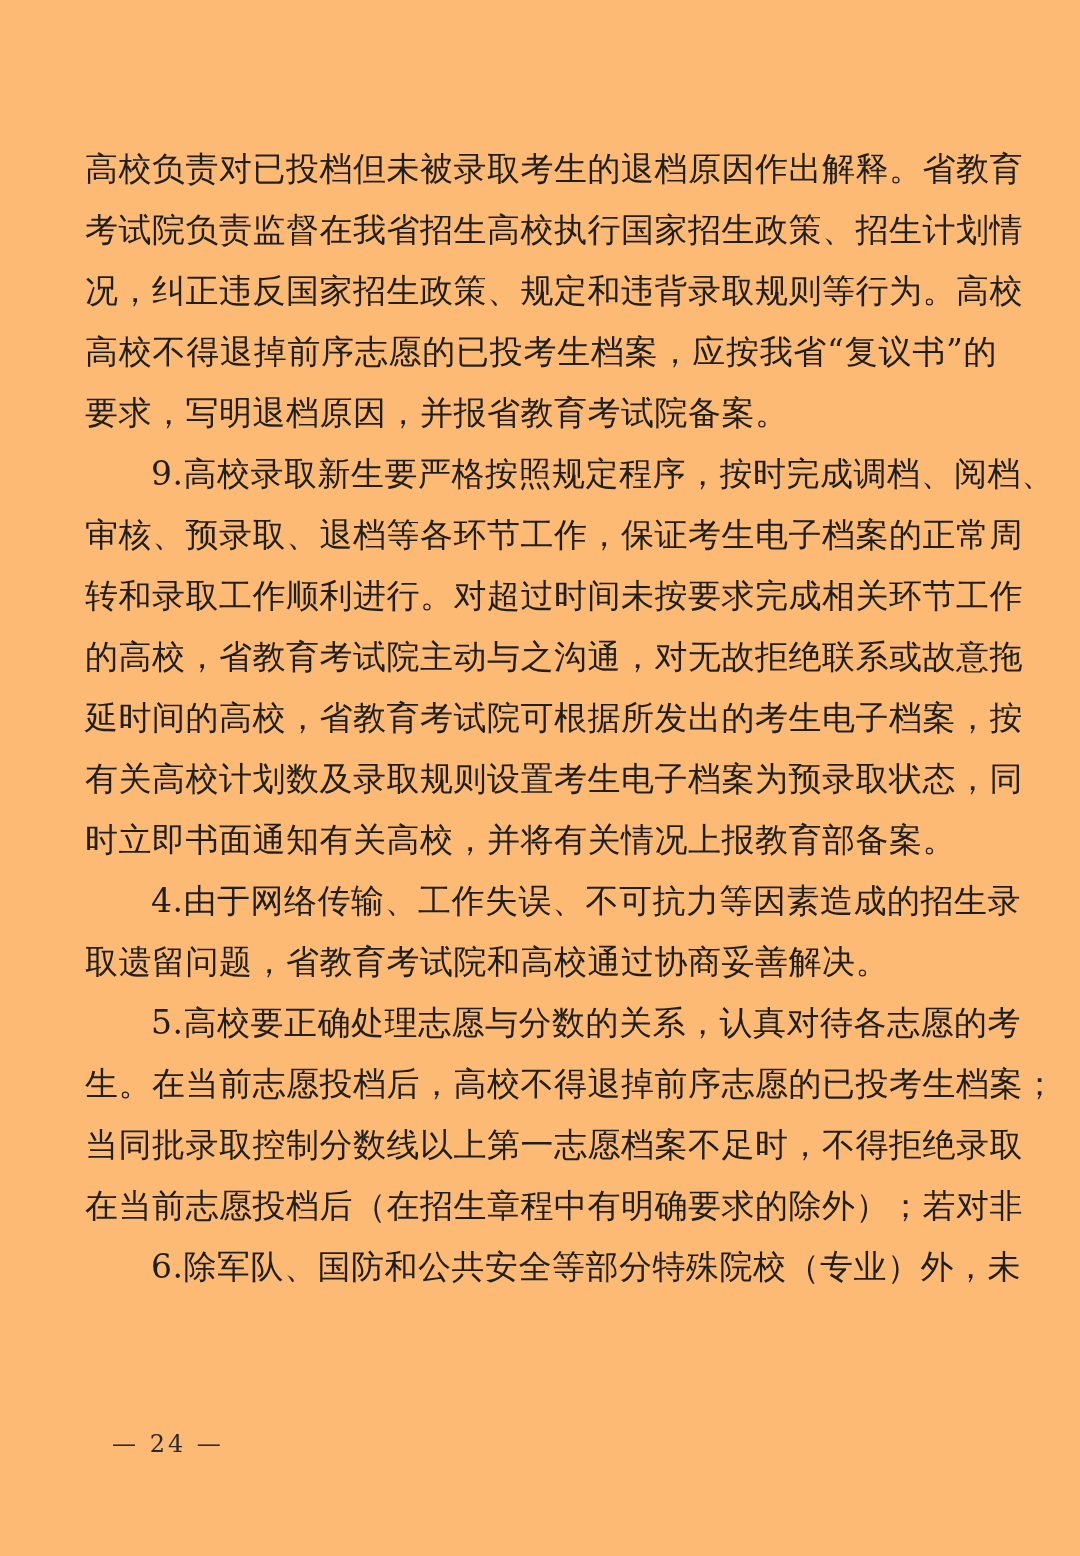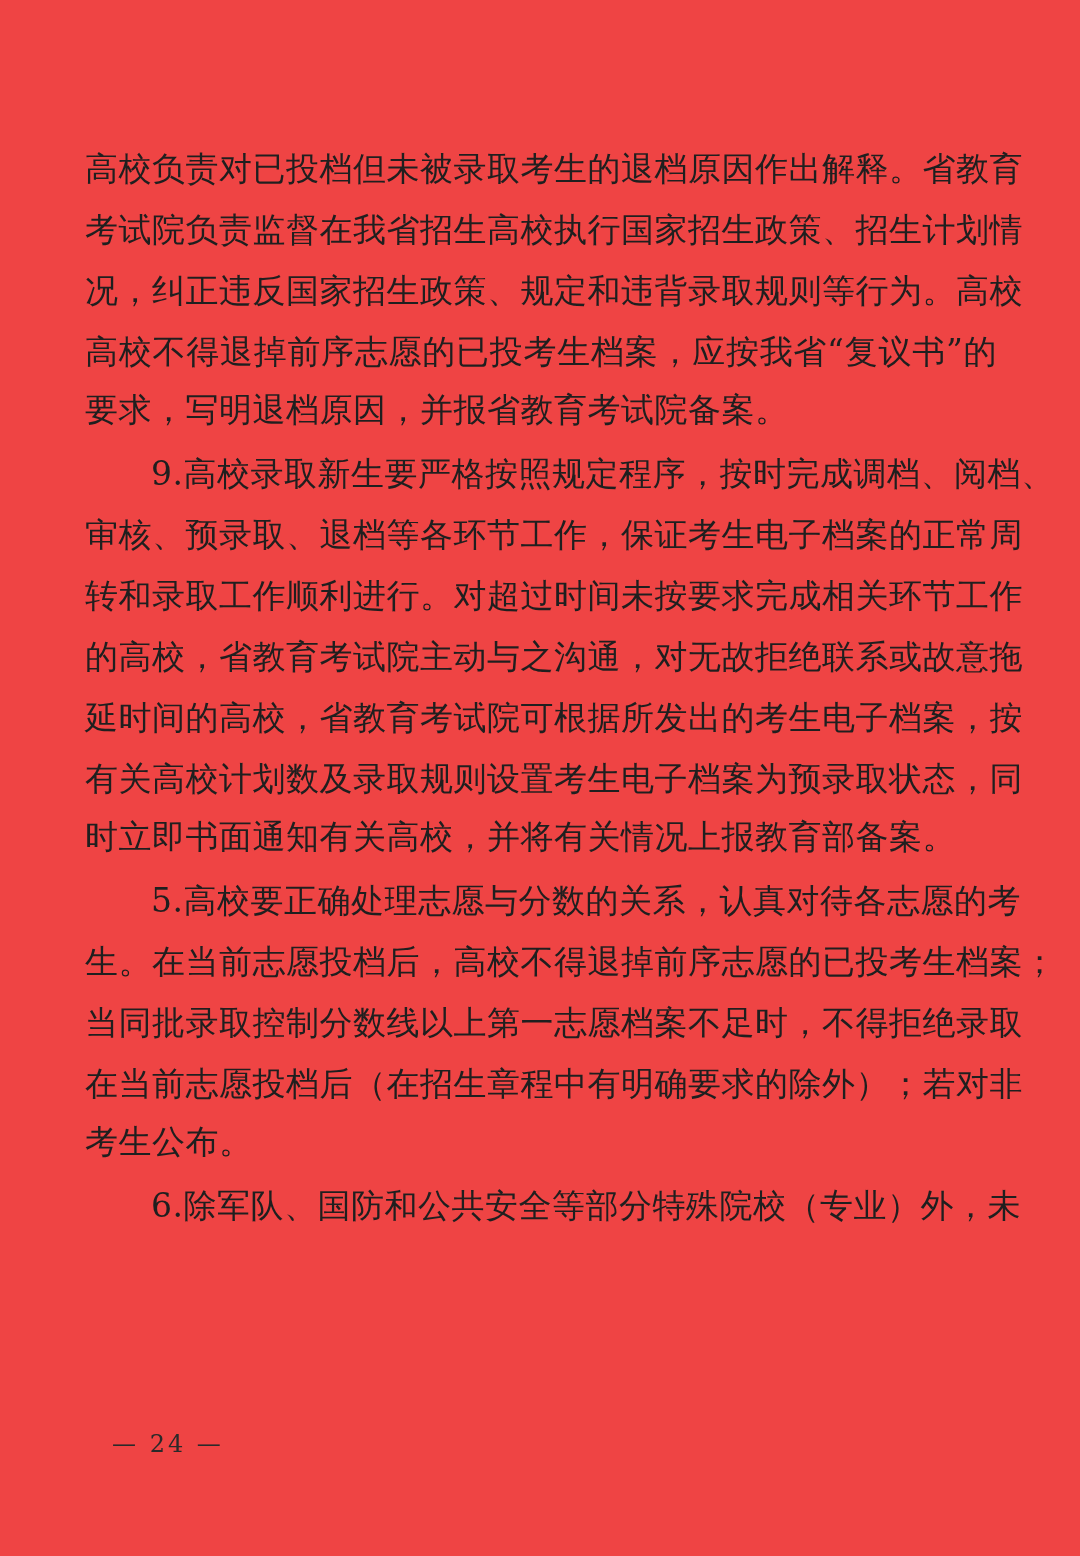--- a/index.html
+++ b/index.html
@@ -4,21 +4,21 @@
 <style>
   html, body {
     margin: 0;
     padding: 0;
     background: #ffffff;
   }
   .page {
     position: relative;
     width: 1080px;
     height: 1556px;
-    background: #ef4444;
+    background: #fdba74;
     overflow: hidden;
     font-family: "DejaVu Serif", "Liberation Serif", serif;
     color: #1f1f1f;
   }
   .content {
     position: absolute;
     top: 138px;
     left: 85px;
     width: 912px;
   }
@@ -27,21 +27,20 @@
     line-height: 61px;
     height: 61px;
     text-align: justify;
     text-align-last: justify;
     letter-spacing: 0.5px;
     white-space: nowrap;
   }
   .line.end {
     text-align: left;
     text-align-last: left;
-    font-family: Liberation Mono, monospace;
   }
   .line.indent {
     text-indent: 66px;
   }
   .footer {
     position: absolute;
     left: 112px;
     top: 1430px;
     font-size: 24px;
     letter-spacing: 3px;
@@ -65,27 +64,30 @@
     <div>
       <div class="line indent">9.高校录取新生要严格按照规定程序，按时完成调档、阅档、</div>
       <div class="line">审核、预录取、退档等各环节工作，保证考生电子档案的正常周</div>
       <div class="line">转和录取工作顺利进行。对超过时间未按要求完成相关环节工作</div>
       <div class="line">的高校，省教育考试院主动与之沟通，对无故拒绝联系或故意拖</div>
       <div class="line">延时间的高校，省教育考试院可根据所发出的考生电子档案，按</div>
       <div class="line">有关高校计划数及录取规则设置考生电子档案为预录取状态，同</div>
       <div class="line end">时立即书面通知有关高校，并将有关情况上报教育部备案。</div>
     </div>
 
+    <div>
+      <div class="line indent">4.由于网络传输、工作失误、不可抗力等因素造成的招生录</div>
+      <div class="line end">取遗留问题，省教育考试院和高校通过协商妥善解决。</div>
+    </div>
 
     <div>
       <div class="line indent">5.高校要正确处理志愿与分数的关系，认真对待各志愿的考</div>
       <div class="line">生。在当前志愿投档后，高校不得退掉前序志愿的已投考生档案；</div>
       <div class="line">当同批录取控制分数线以上第一志愿档案不足时，不得拒绝录取</div>
       <div class="line">在当前志愿投档后（在招生章程中有明确要求的除外）；若对非</div>
-      <div class="line end">考生公布。</div>
     </div>
 
     <div>
       <div class="line indent">6.除军队、国防和公共安全等部分特殊院校（专业）外，未</div>
     </div>
 
   </div>
 
   <div class="footer">— 24 —</div>
 </div>

